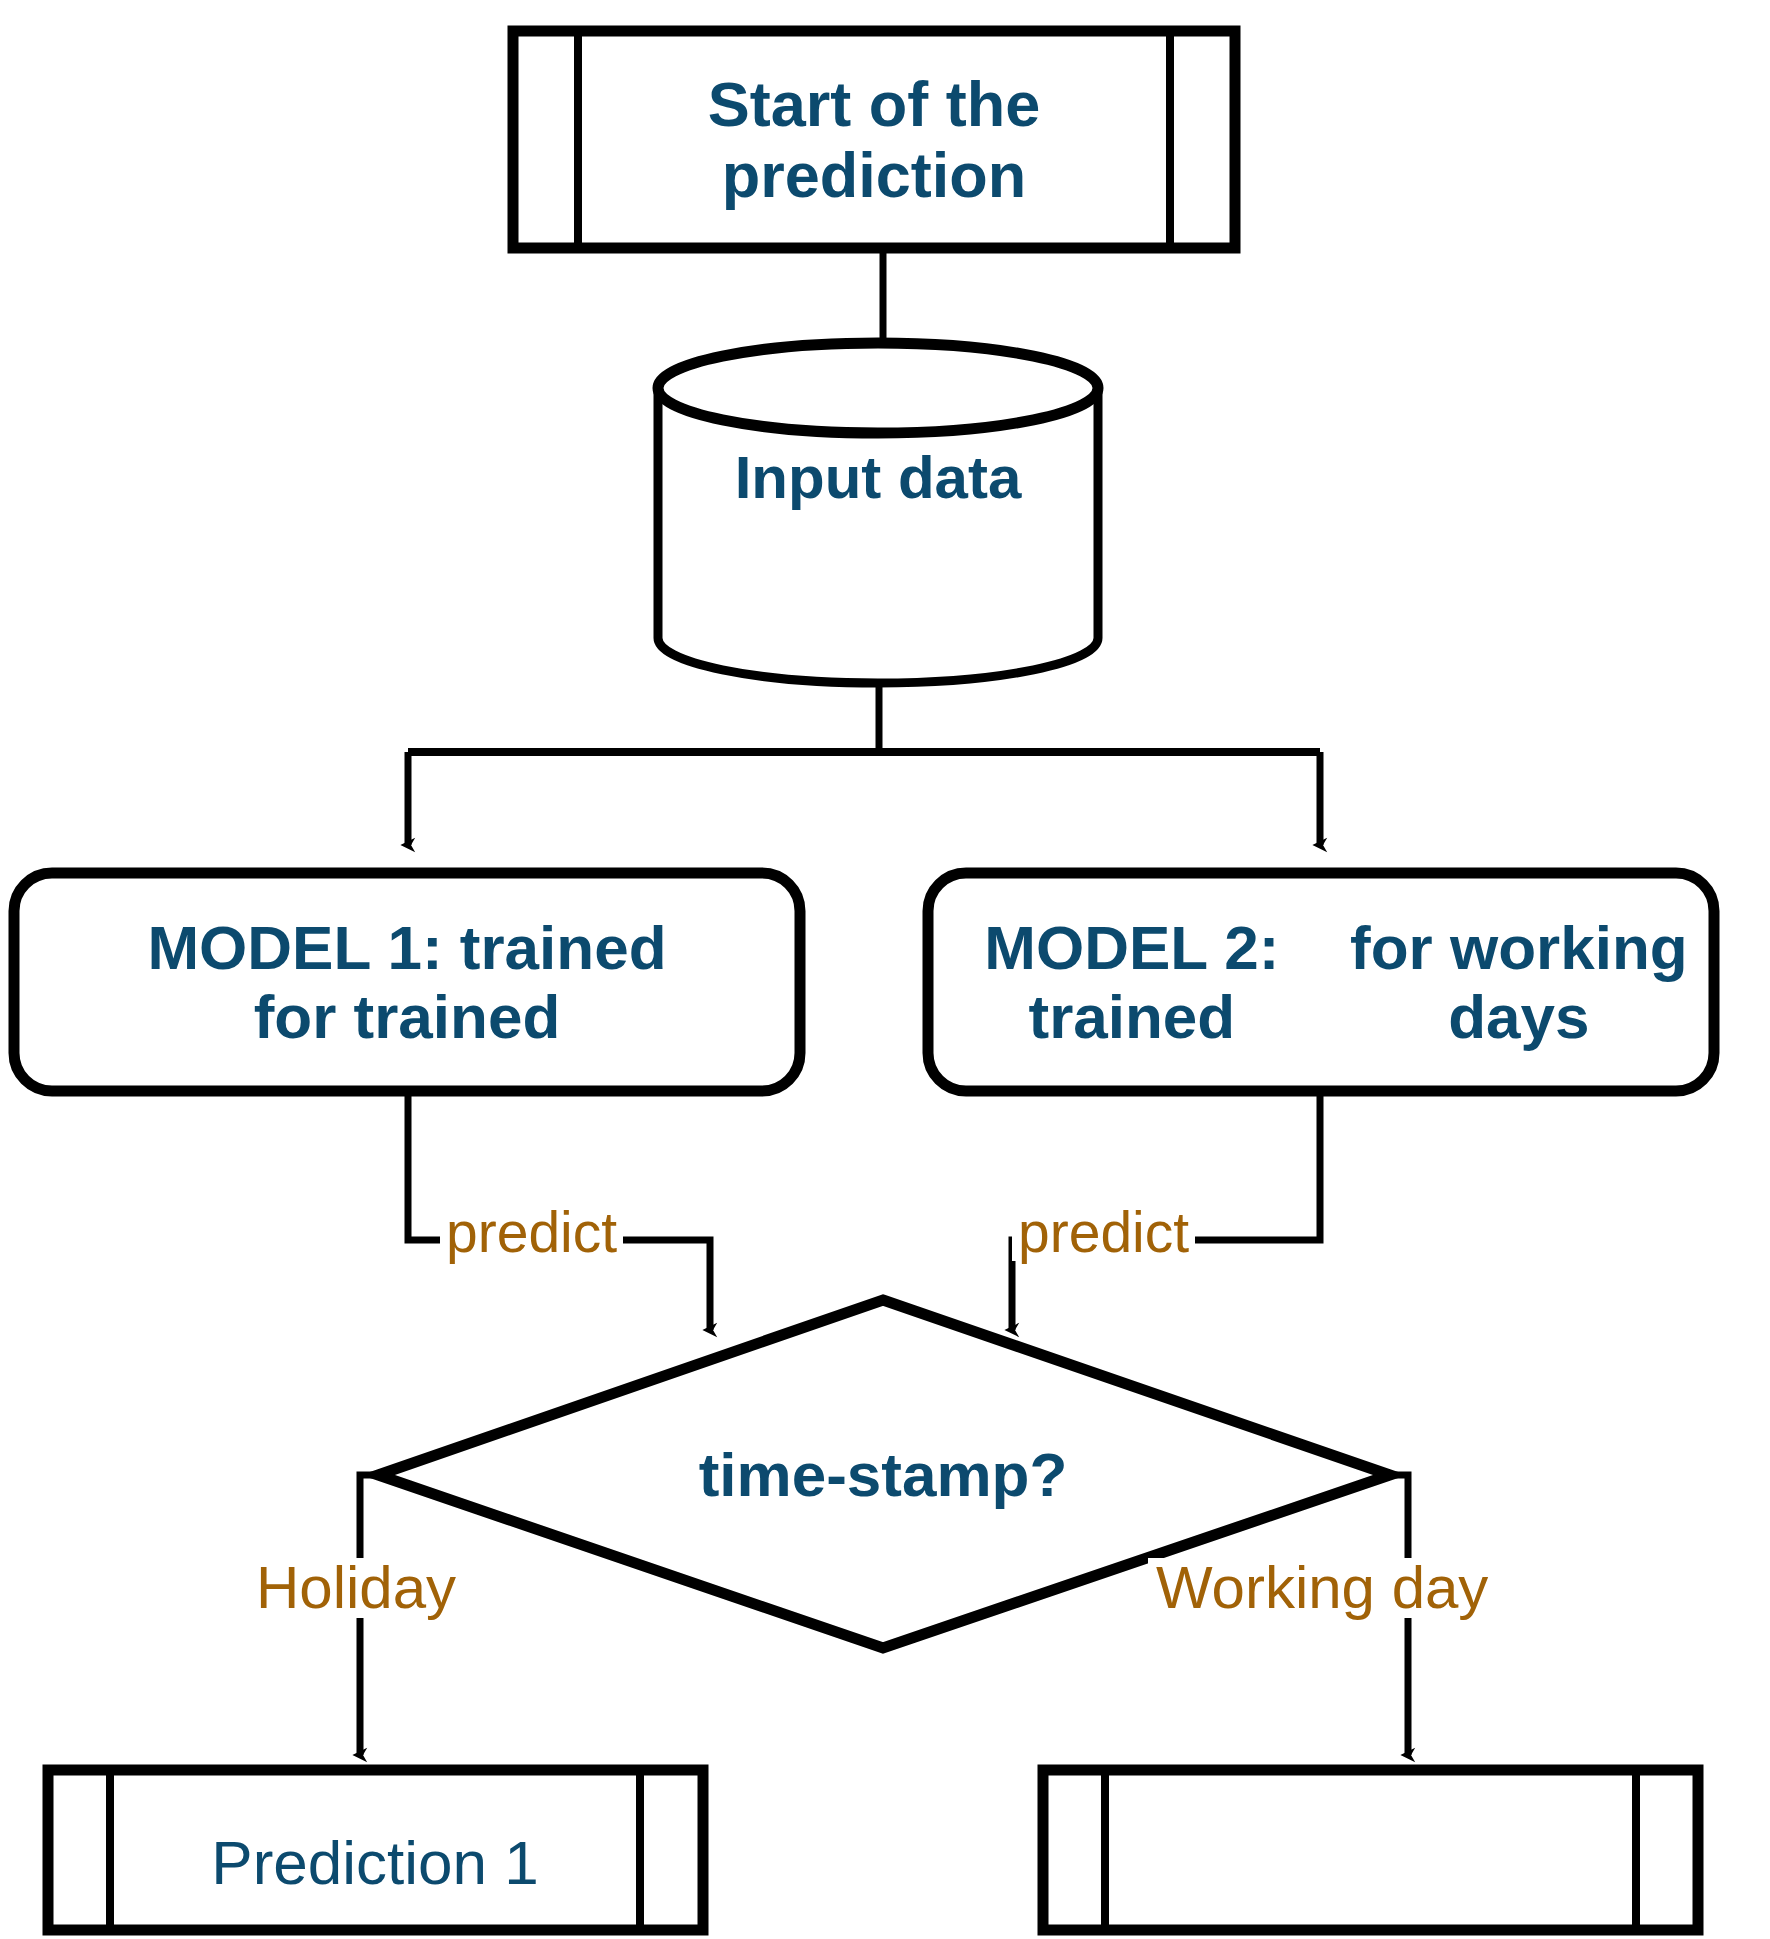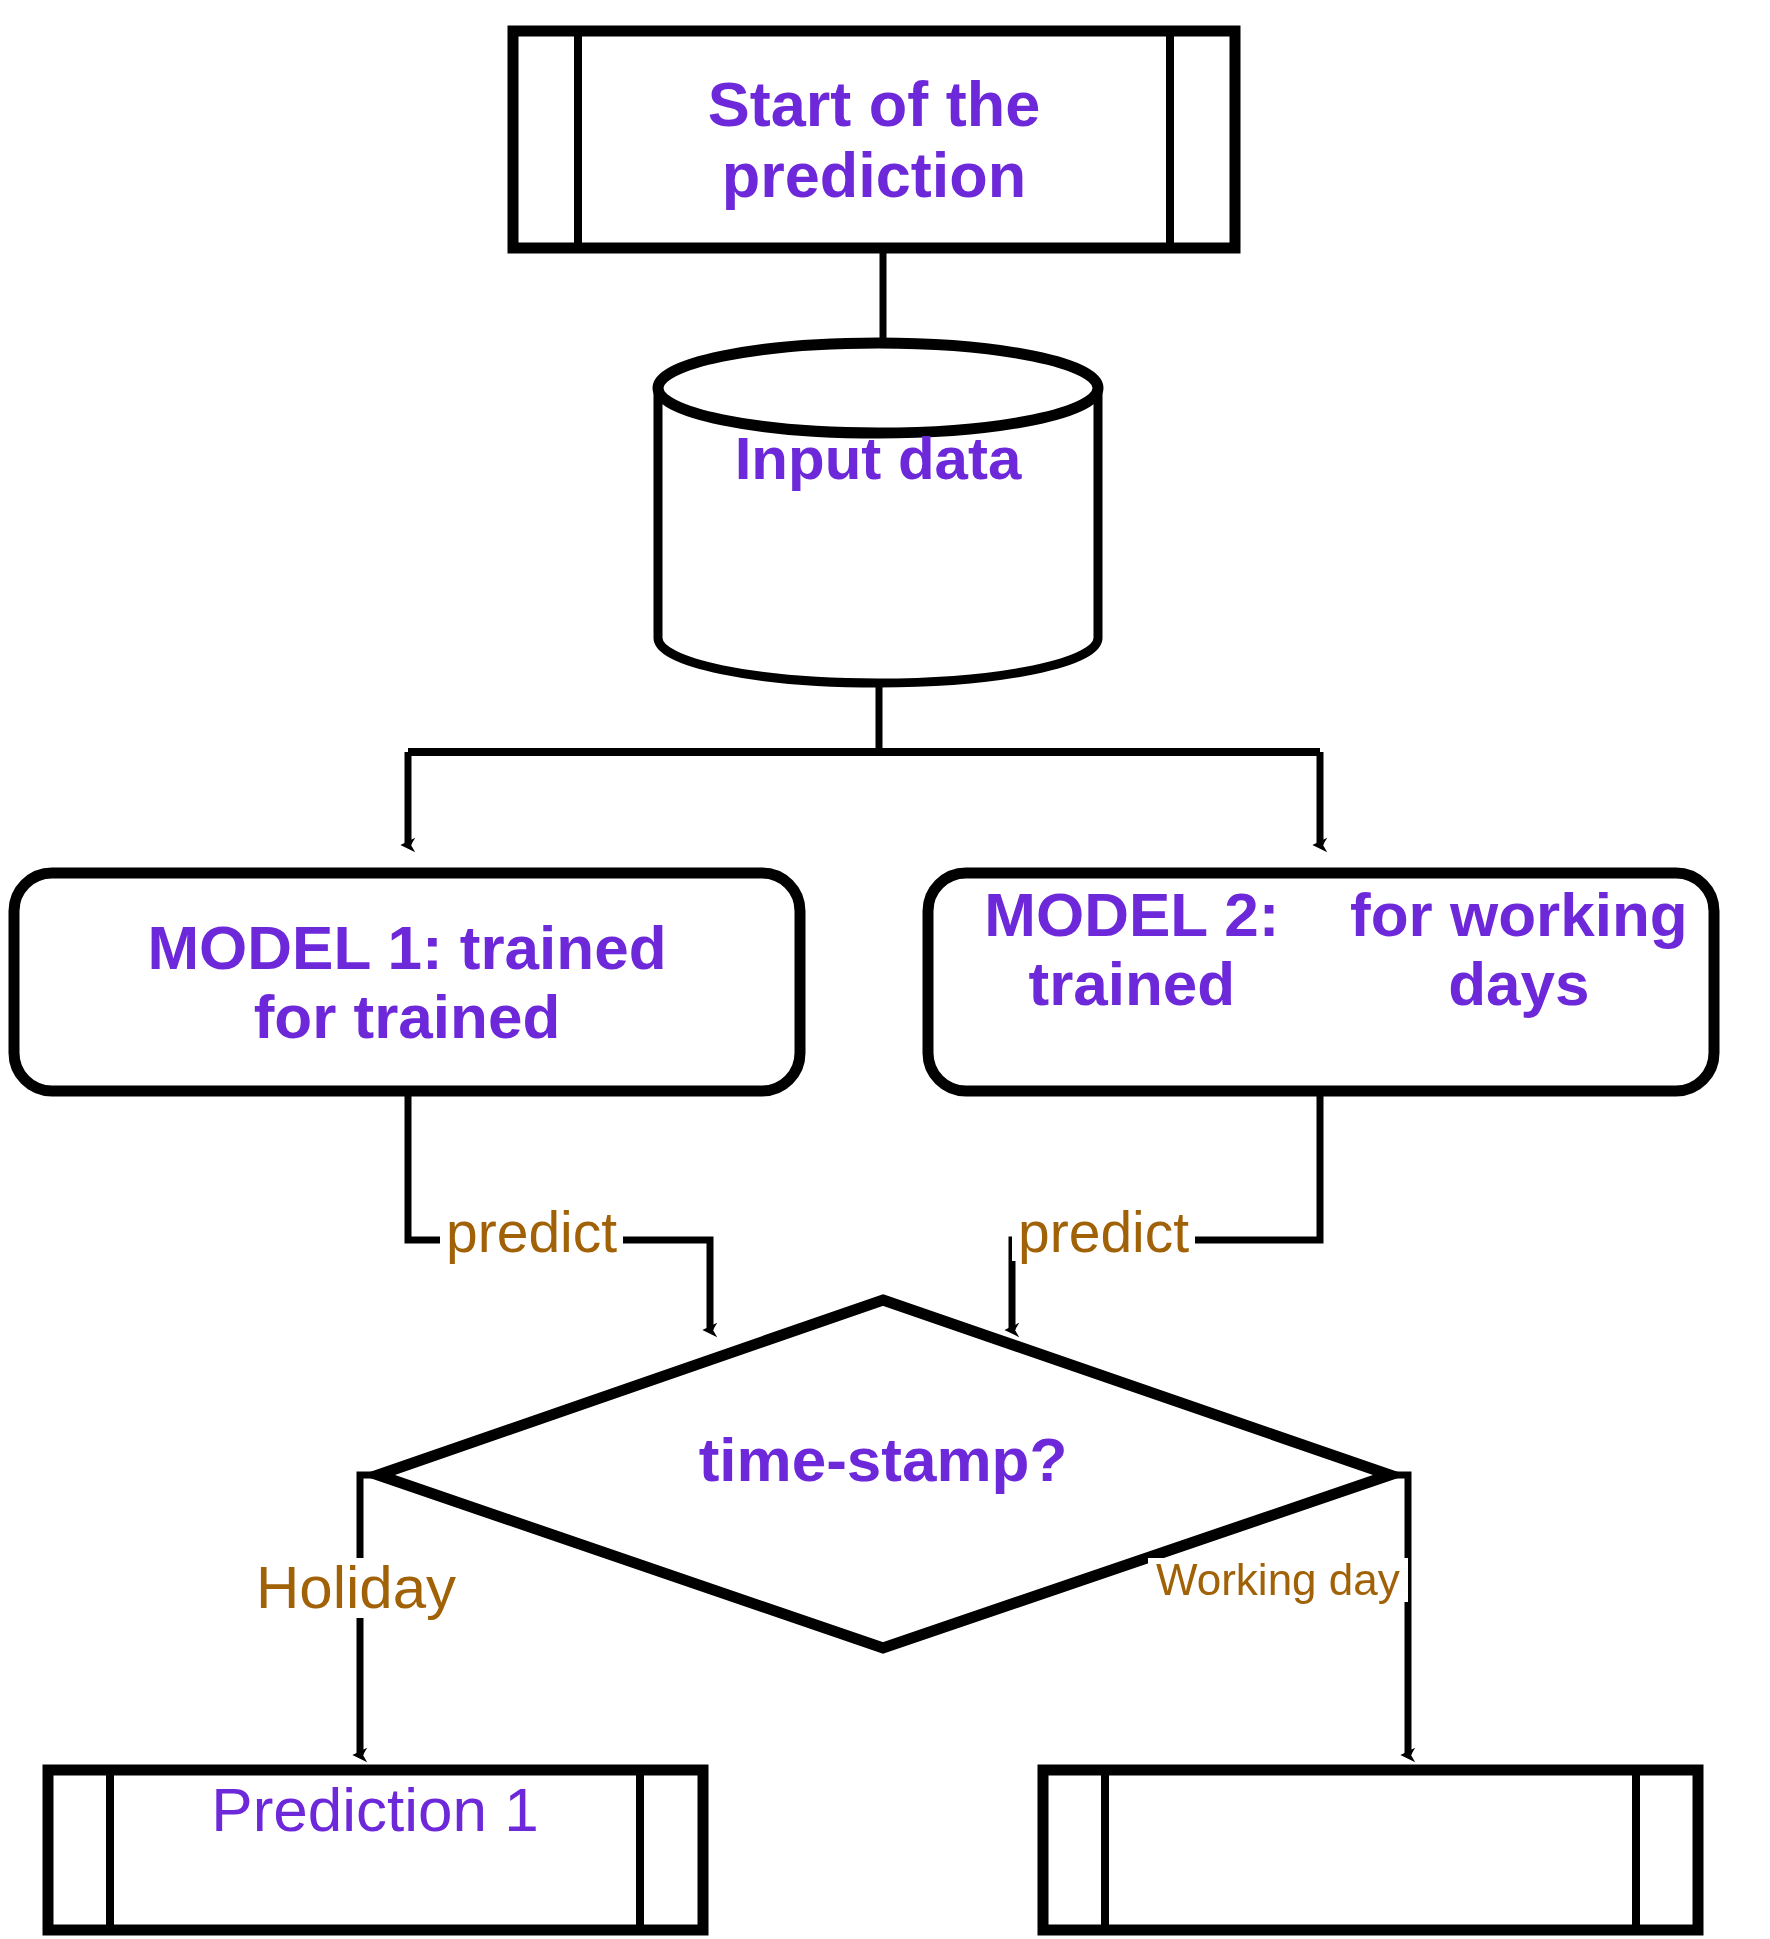--- a/index.html
+++ b/index.html
@@ -18,23 +18,24 @@
   svg.layer {
     position: absolute;
     left: 0;
     top: 0;
     width: 1770px;
     height: 1939px;
   }
   .node-label {
     position: absolute;
     display: flex;
+    align-items: center;
     justify-content: center;
     text-align: center;
-    color: #6d28d9;
+    color: #0c4a6e;
     pointer-events: none;
     line-height: 1.12;
   }
   .bold-label {
     font-weight: bold;
   }
   .edge-label {
     position: absolute;
     color: #a16207;
     background: #ffffff;
@@ -139,15 +140,15 @@
 
   <div class="node-label" style="left:118px; top:1775px; width:514px; height:176px; font-size:62px;">Prediction 1</div>
 
 
   <div class="edge-label" style="left:440px; top:1204px; font-size:57px; padding:0 6px;">predict</div>
 
   <div class="edge-label" style="left:1012px; top:1204px; font-size:57px; padding:0 6px;">predict</div>
 
   <div class="edge-label" style="left:248px; top:1558px; font-size:60px; padding:0 8px;">Holiday</div>
 
-  <div class="edge-label" style="left:1148px; top:1558px; font-size:44px; padding:0 8px;">Working day</div>
+  <div class="edge-label" style="left:1148px; top:1558px; font-size:60px; padding:0 8px;">Working day</div>
 
 </div>
 
 </body></html>

